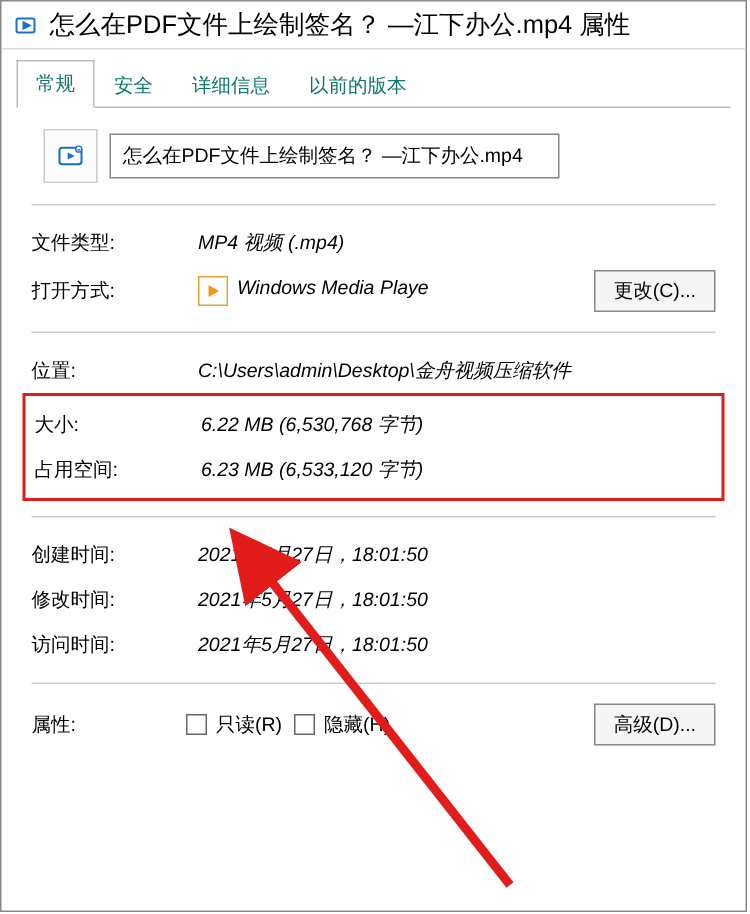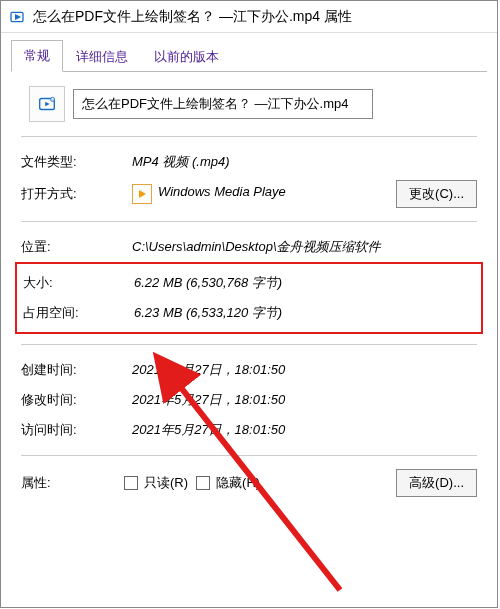--- a/index.html
+++ b/index.html
@@ -28,31 +28,31 @@
     padding: 0 8px;
     gap: 8px;
     border-bottom: 1px solid #ddd;
   }
   .titlebar .icon {
     width: 16px; height: 16px;
     display: flex; align-items: center; justify-content: center;
     font-size: 14px;
     color: #1a6fc9;
   }
-  .title { font-size: 14px; text-align: right; }
+  .title { font-size: 17px; text-align: right; }
 
   .tabstrip {
     display: flex;
     align-items: flex-end;
     padding: 6px 10px 0 10px;
   }
   .tab {
     padding: 6px 12px;
     font-size: 13px;
-    color: #4c1d95;
+    color: #0f766e;
     cursor: pointer;
     border: 1px solid transparent;
     border-bottom: none;
     position: relative;
     top: 1px;
     background: transparent;
   }
   .tab.active {
     border: 1px solid #bbb;
     border-bottom: 1px solid #fff;
@@ -163,20 +163,21 @@
       <svg viewBox="0 0 24 24" fill="none" stroke="#1a6fc9" stroke-width="2">
         <rect x="3" y="5" width="18" height="14" rx="2"></rect>
         <polygon points="10,9 16,12 10,15" fill="#1a6fc9"></polygon>
       </svg>
     </span>
     <span class="title">怎么在PDF文件上绘制签名？ —江下办公.mp4 属性</span>
   </div>
 
   <div class="tabstrip">
     <div class="tab active">常规</div>
+    <div class="tab">安全</div>
     <div class="tab">详细信息</div>
     <div class="tab">以前的版本</div>
   </div>
   <div class="tabline"></div>
 
   <div class="content">
 
     <div class="filehead">
       <div class="fileicon">
         <svg viewBox="0 0 24 24">

